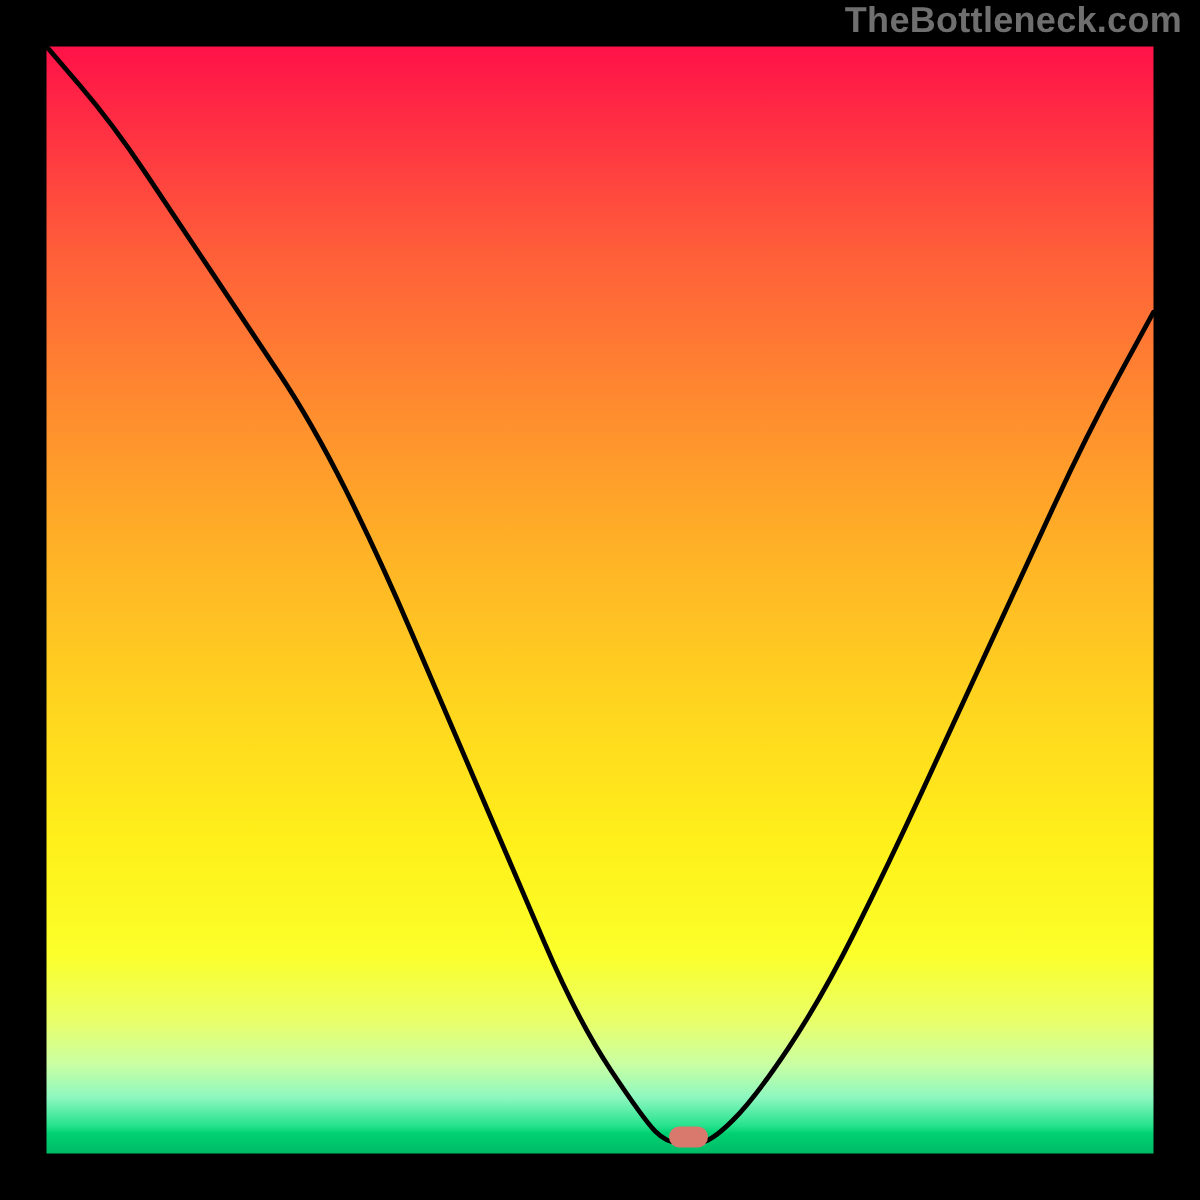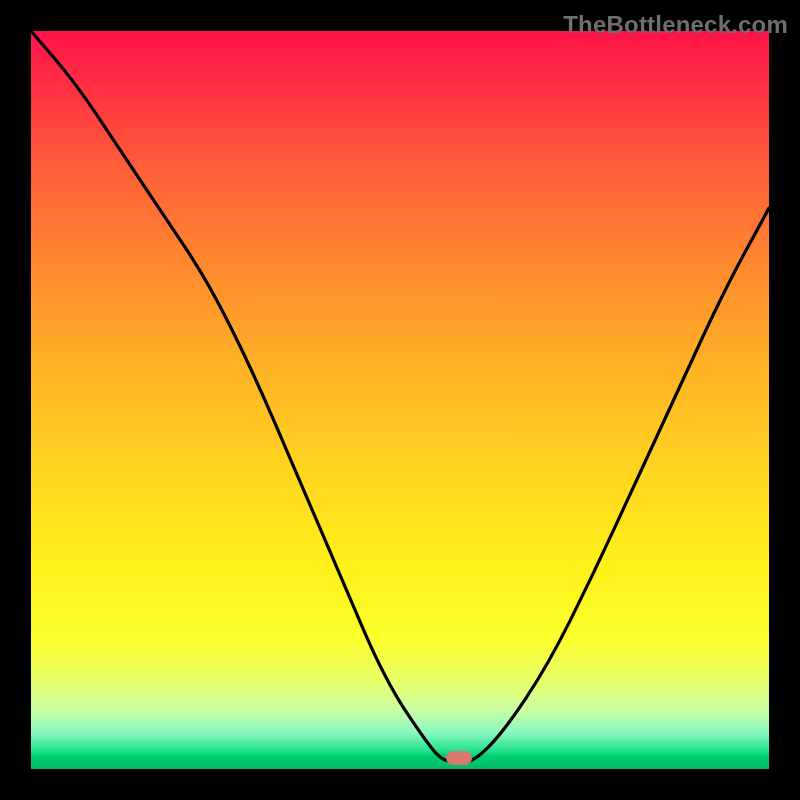--- a/index.html
+++ b/index.html
@@ -12,21 +12,21 @@
     font-family: Arial, Helvetica, sans-serif;
   }
   .outer {
     position: relative;
     width: 800px;
     height: 800px;
     background: #000;
   }
   .attribution {
     position: absolute;
-    top: 11px;
+    top: 0;
     right: 12px;
     color: #6f6f6f;
     font-size: 24px;
     font-weight: 600;
     letter-spacing: 0.2px;
     z-index: 10;
   }
   .plot {
     position: absolute;
     left: 31px;

